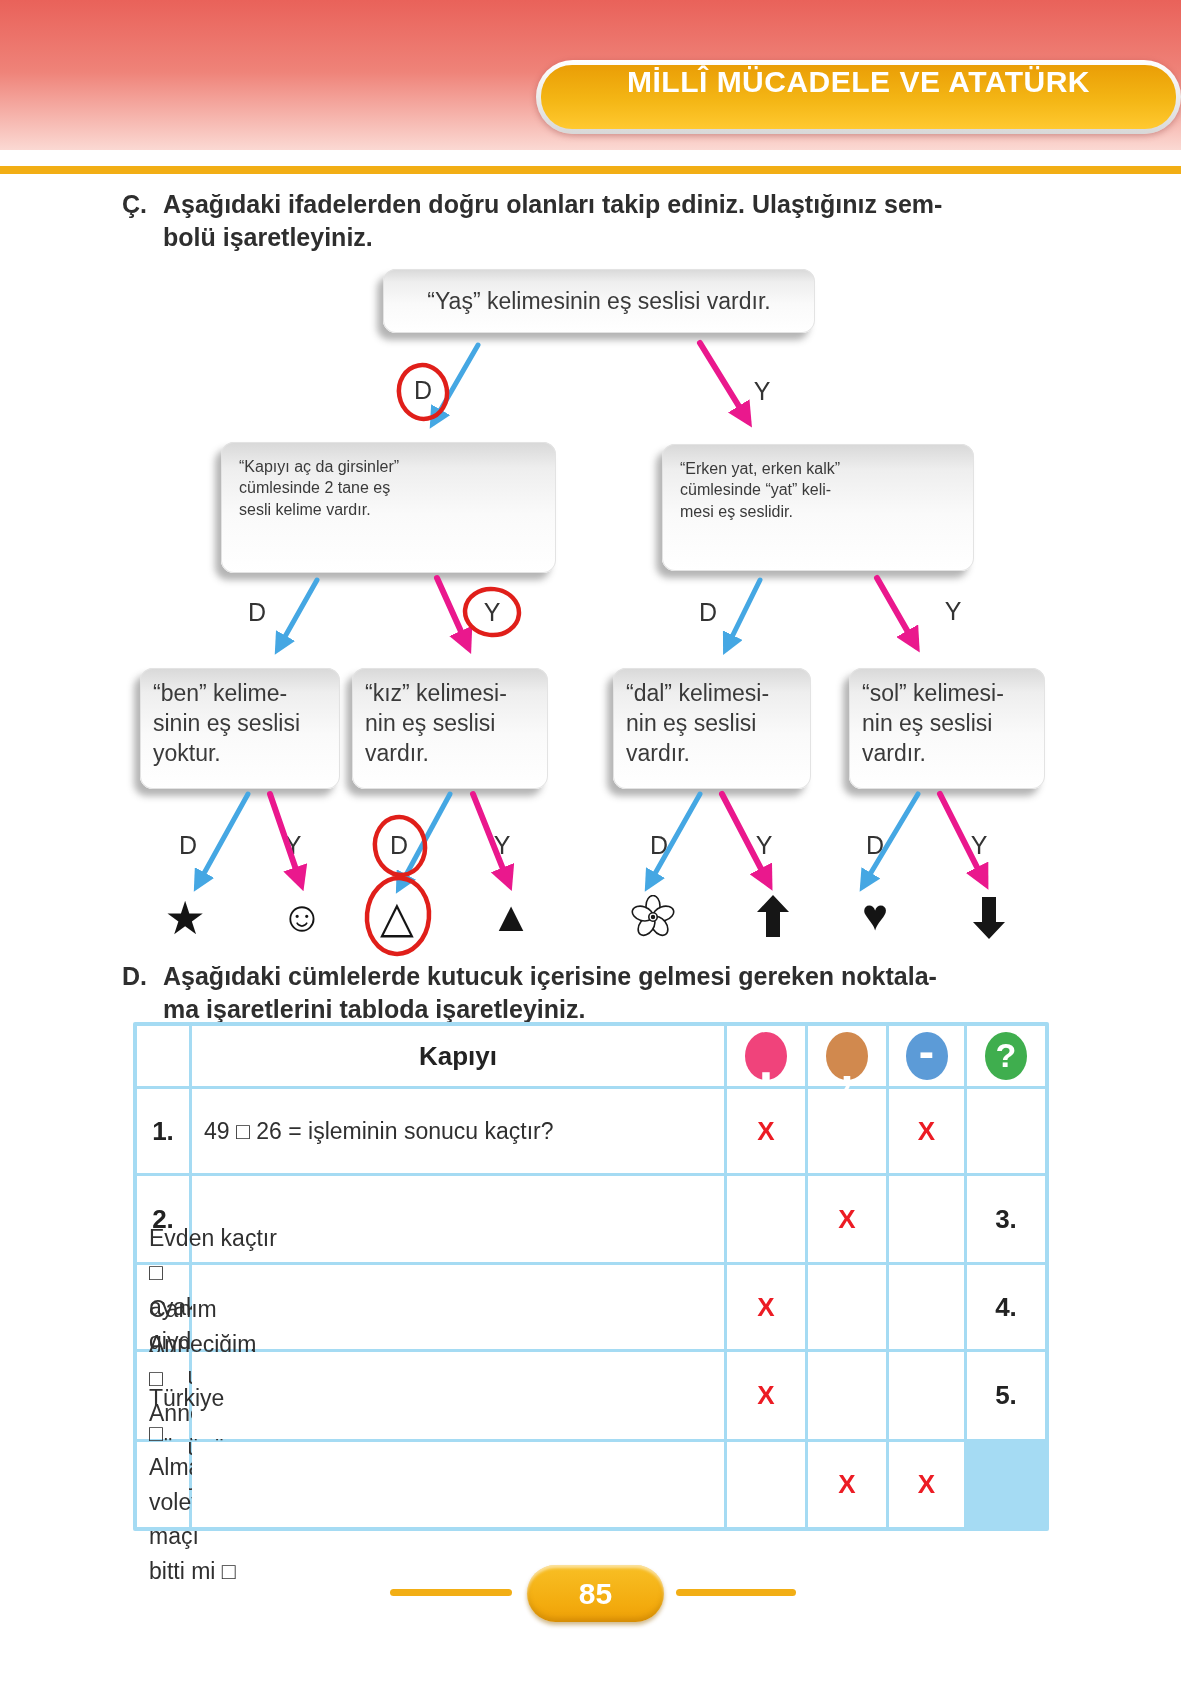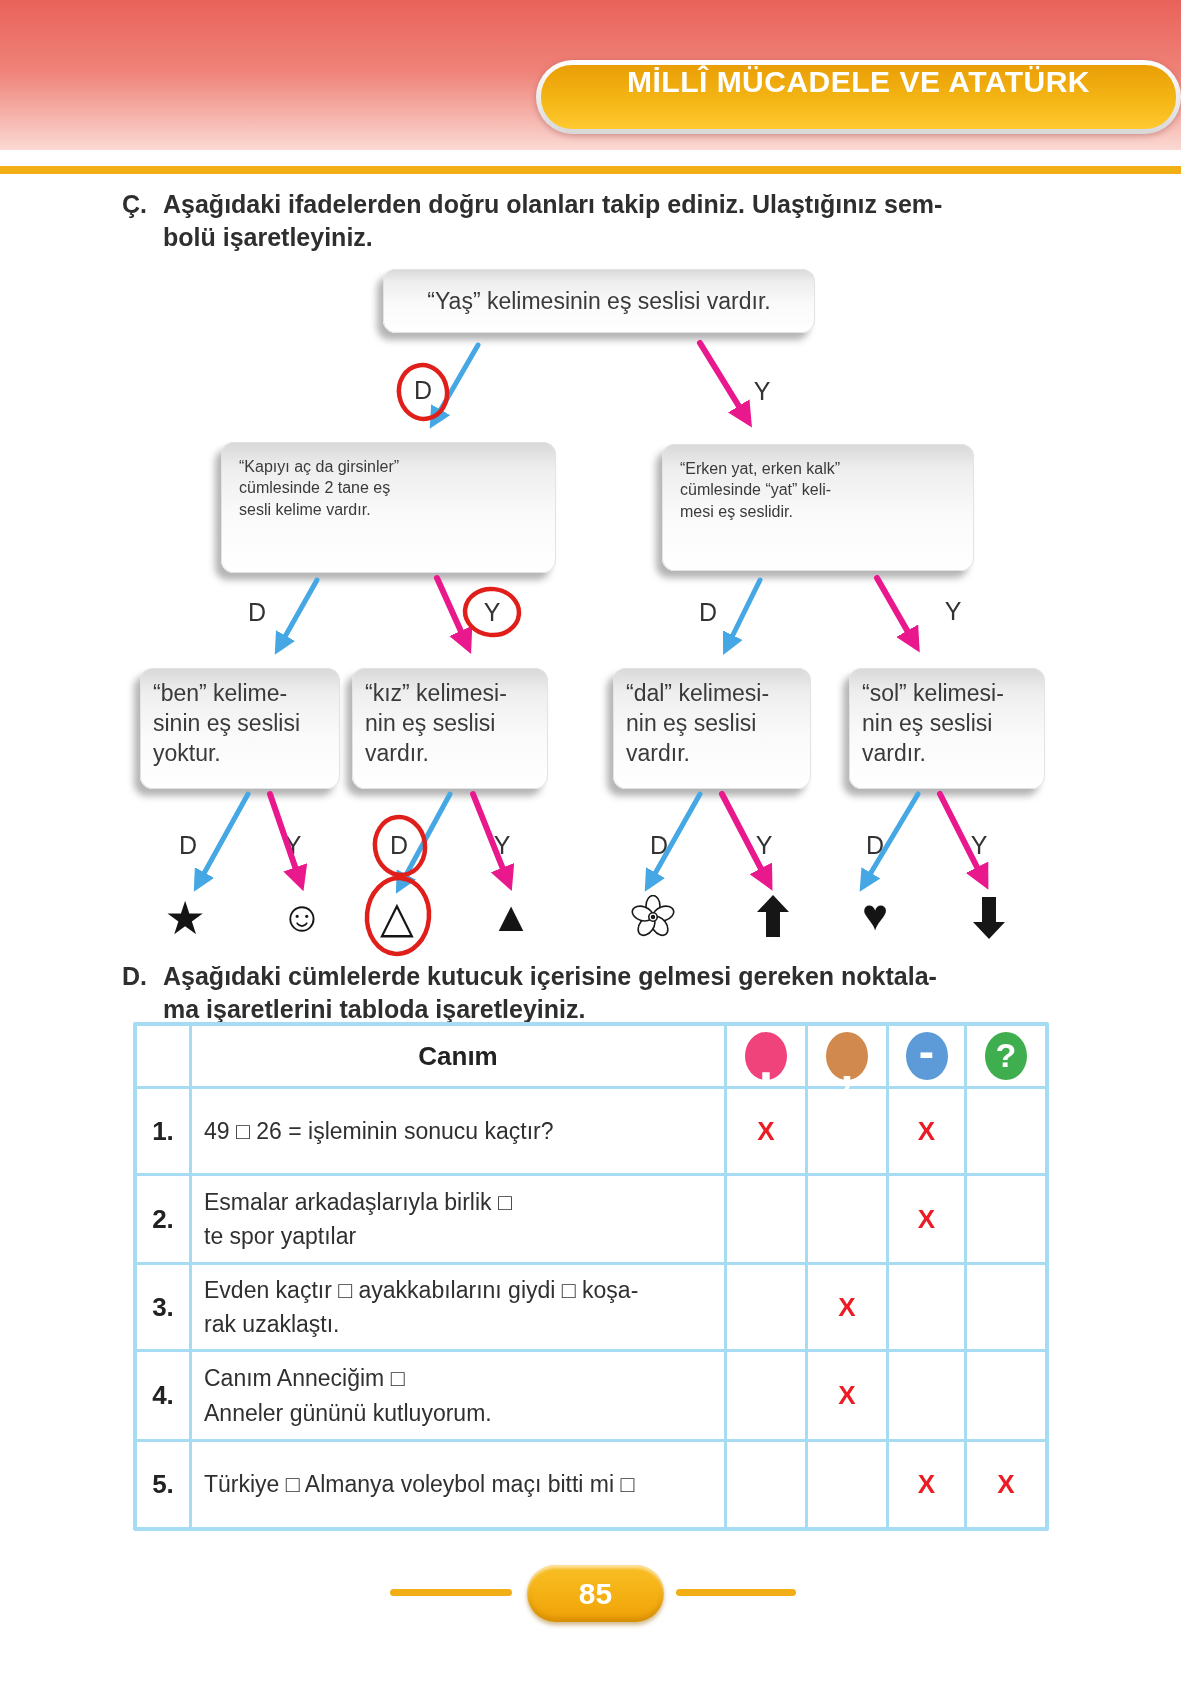--- a/index.html
+++ b/index.html
@@ -220,21 +220,21 @@
   </div>
 
   <div class="instr instr-d">
     <span>D.</span>
     <p>Aşağıdaki cümlelerde kutucuk içerisine gelmesi gereken noktala-
 ma işaretlerini tabloda işaretleyiniz.</p>
   </div>
 
   <div class="ptable">
     <div class="cell"></div>
-    <div class="cell hdr">Canım</div>
+    <div class="cell hdr">Kapıyı</div>
     <div class="cell mark-h">
       <div class="pm pm-period">
           <span>.</span>
         </div>
     </div>
     <div class="cell mark-h">
       <div class="pm pm-comma">
           <span>,</span>
         </div>
     </div>
@@ -250,22 +250,20 @@
     </div>
 
     <div class="cell num">1.</div>
     <div class="cell sentence">49 □ 26 = işleminin sonucu kaçtır?</div>
     <div class="cell mark">X</div>
     <div class="cell mark"></div>
     <div class="cell mark">X</div>
     <div class="cell mark"></div>
 
     <div class="cell num">2.</div>
-    <div class="cell sentence">Esmalar arkadaşlarıyla birlik □
-te spor yaptılar</div>
     <div class="cell mark"></div>
     <div class="cell mark"></div>
     <div class="cell mark">X</div>
     <div class="cell mark"></div>
 
     <div class="cell num">3.</div>
     <div class="cell sentence">Evden kaçtır □ ayakkabılarını giydi □ koşa-
 rak uzaklaştı.</div>
     <div class="cell mark"></div>
     <div class="cell mark">X</div>

